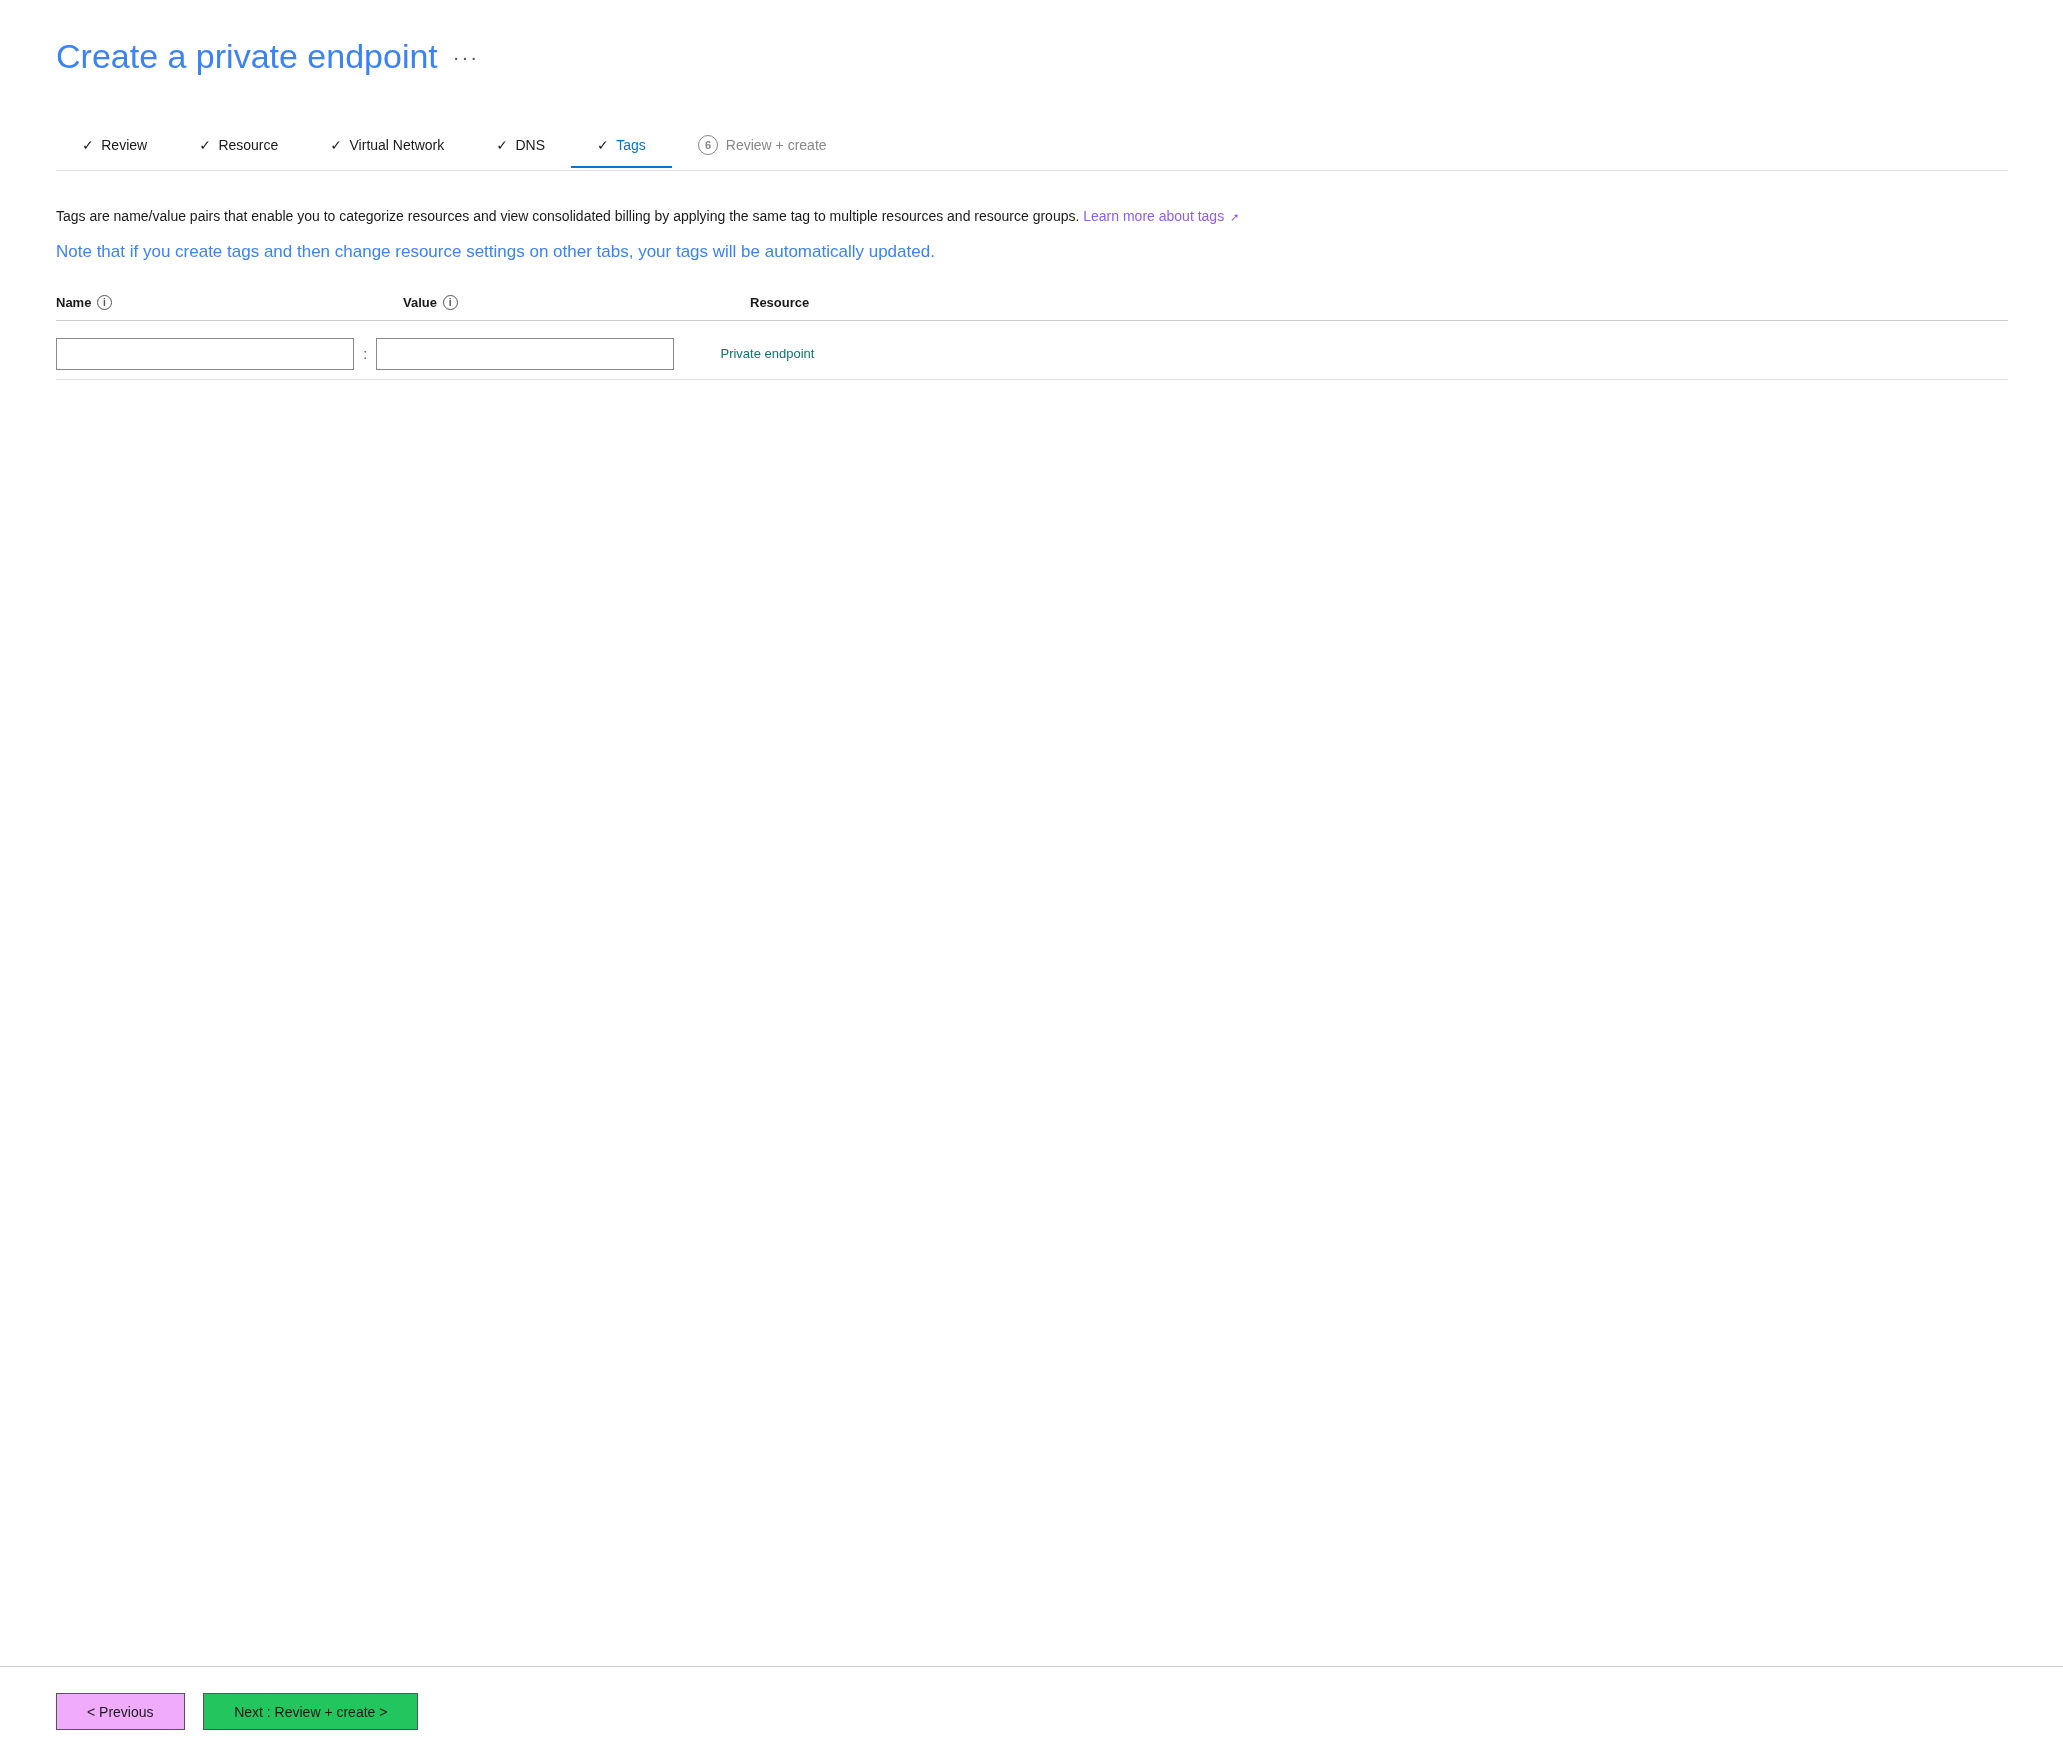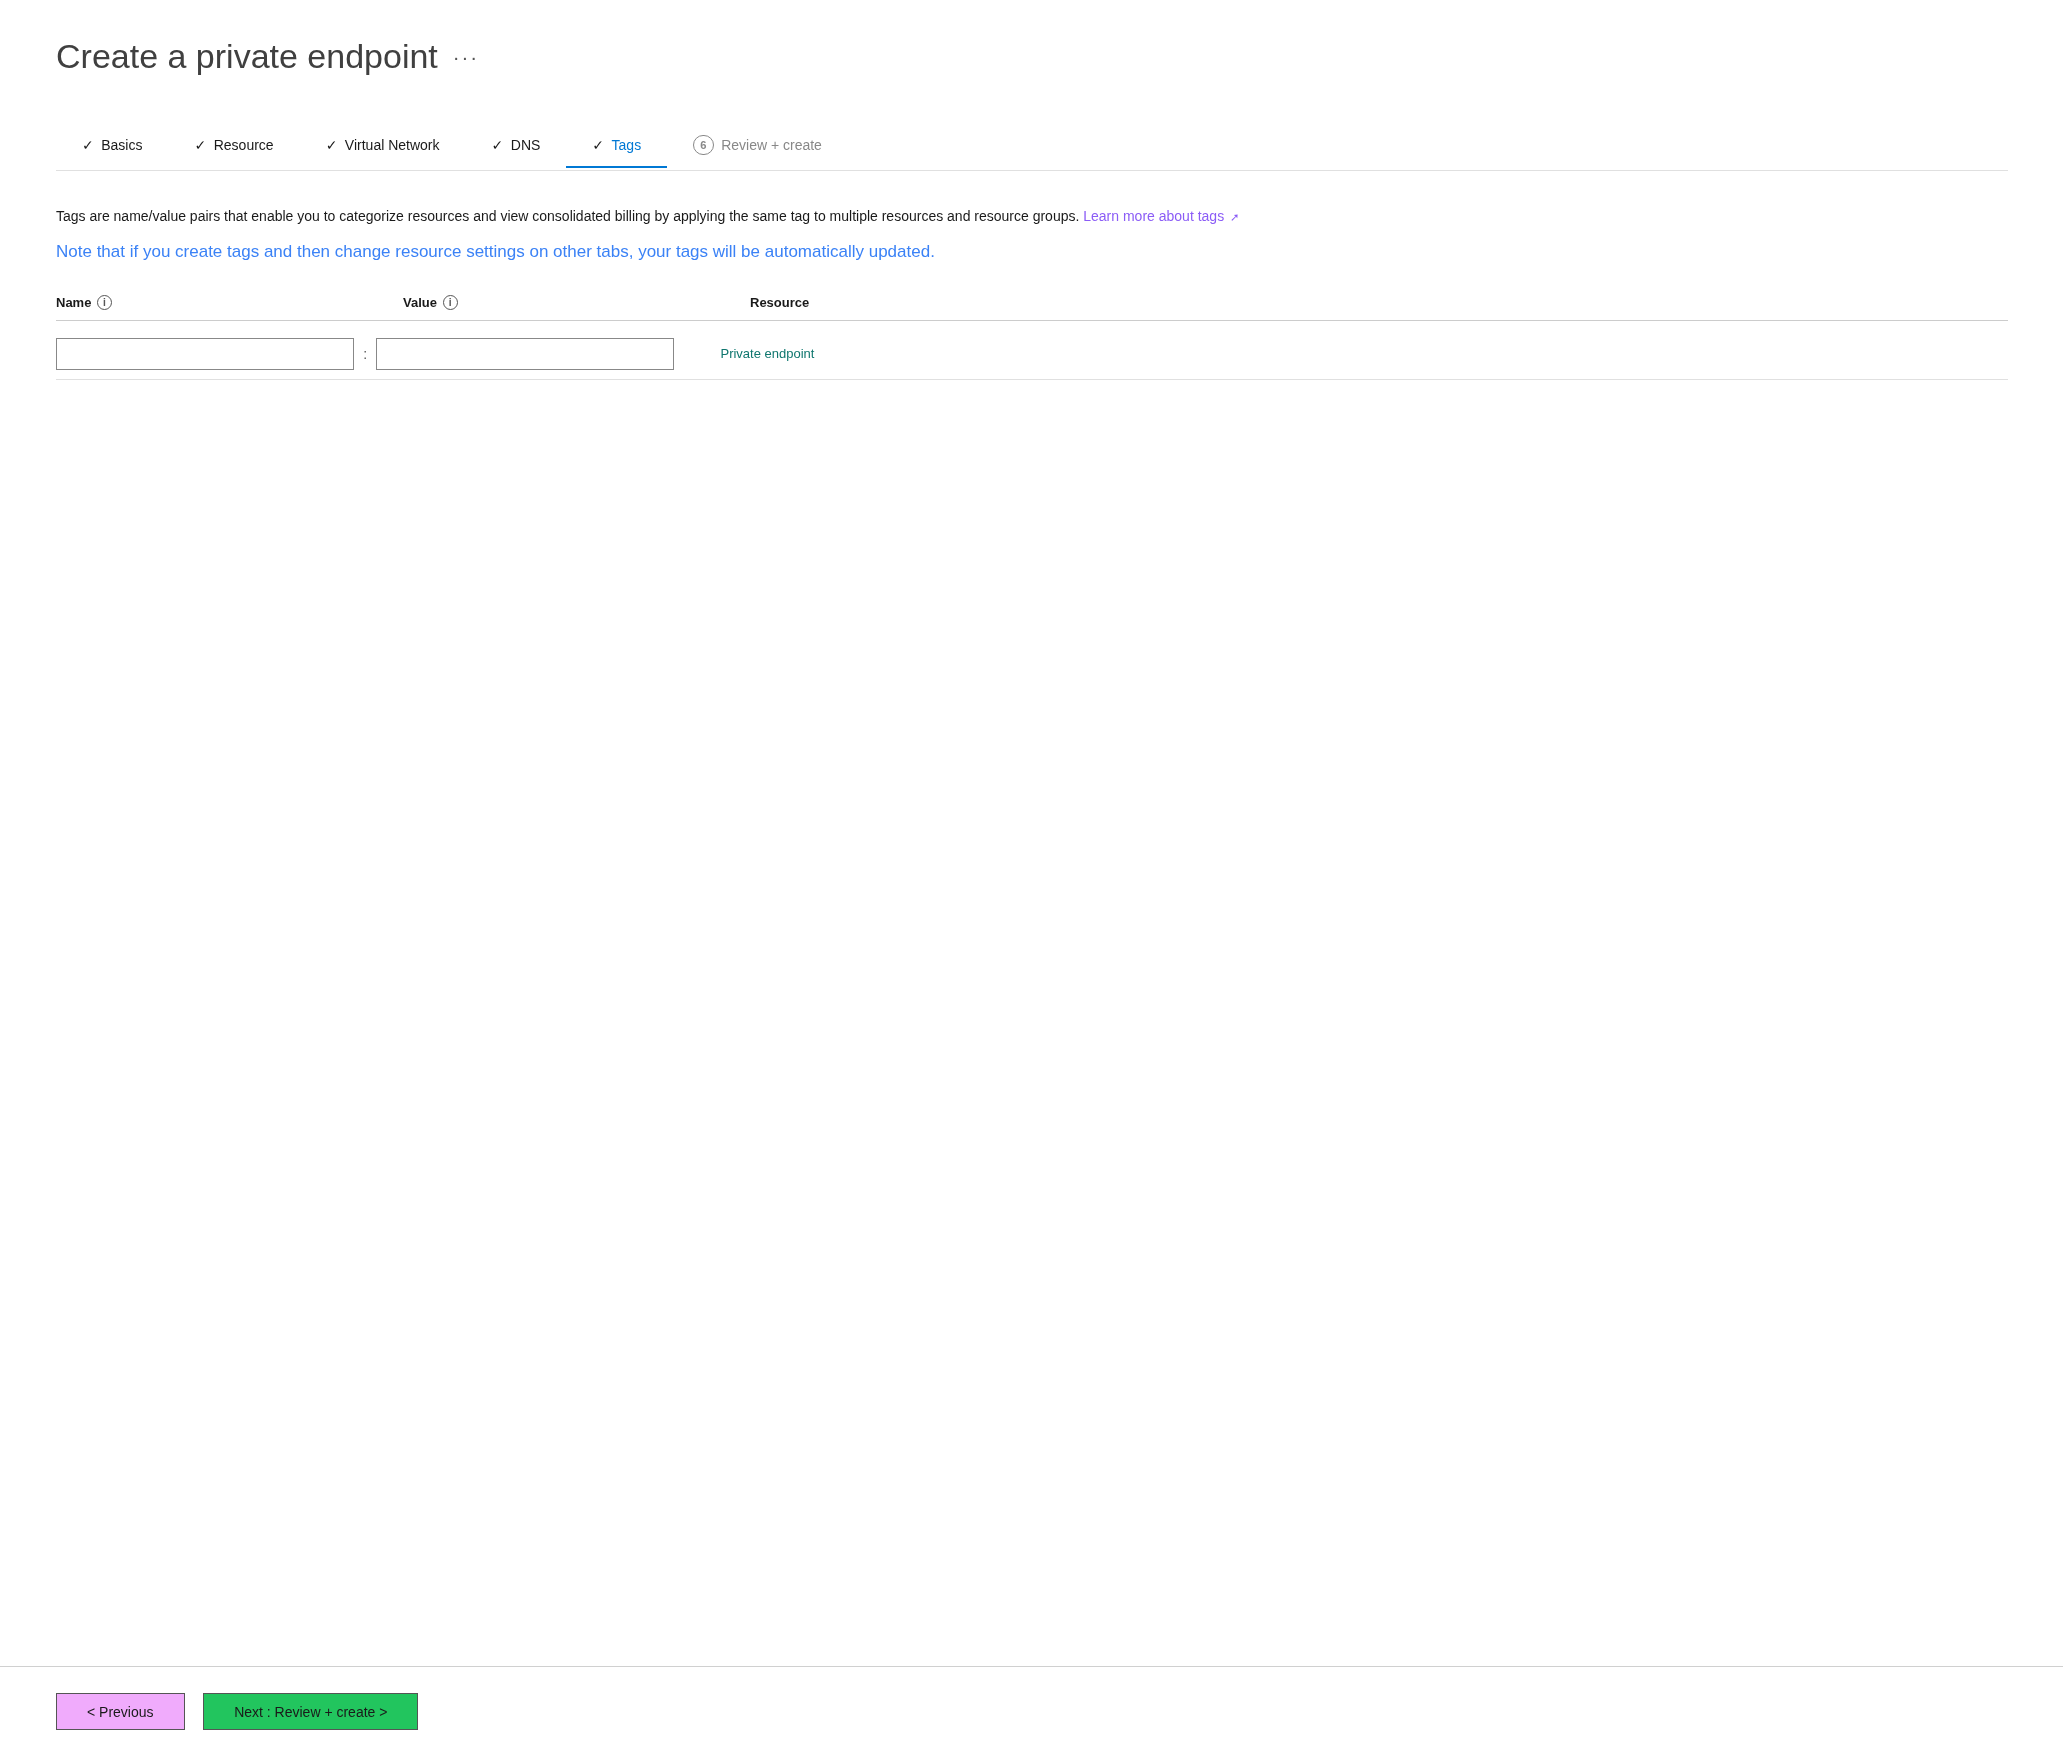--- a/index.html
+++ b/index.html
@@ -23,21 +23,21 @@
     }
     .page-title-row {
       display: flex;
       align-items: center;
       gap: 15px;
       margin-bottom: 45px;
     }
     .page-title {
       font-size: 34px;
       font-weight: 300;
-      color: #404040;
+      color: #3b82f6;
     }
     .ellipsis-btn {
       font-size: 20.5px;
       color: #555;
       cursor: pointer;
       letter-spacing: 1.9px;
     }
     
     .wizard-tabs {
       display: flex;
@@ -224,21 +224,21 @@
 
   <div class="page-title-row">
     <h1 class="page-title">Create a private endpoint</h1>
     <span class="ellipsis-btn">···</span>
   </div>
 
   <div class="wizard-tabs">
 
     <div class="wizard-tab completed">
       <span class="check-icon">✓</span>
-      <span>Basics</span>
+      <span>Review</span>
     </div>
 
     <div class="wizard-tab completed">
       <span class="check-icon">✓</span>
       <span>Resource</span>
     </div>
 
     <div class="wizard-tab completed">
       <span class="check-icon">✓</span>
       <span>Virtual Network</span>

